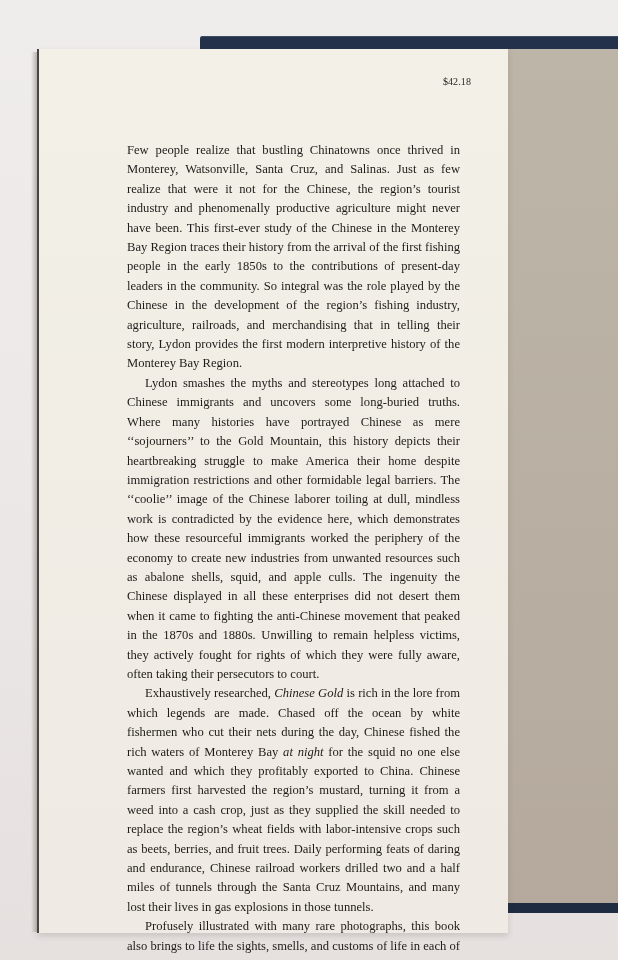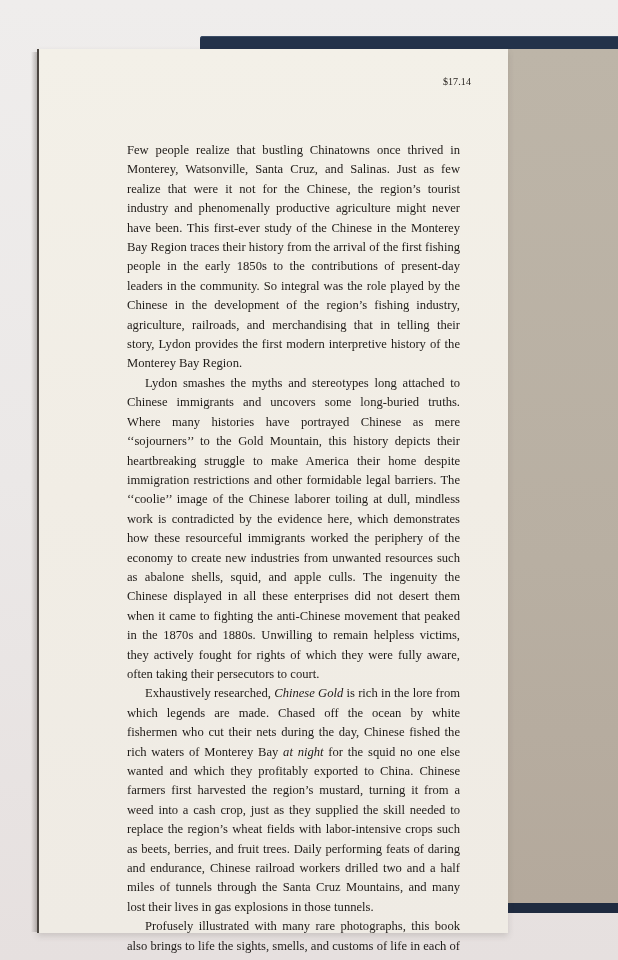--- a/index.html
+++ b/index.html
@@ -46,21 +46,21 @@
   </style>
 </head>
 <body>
 
 <div class="board-top"></div>
 <div class="endpaper"></div>
 <div class="board-bottom"></div>
 <div class="flap-shadow"></div>
 
 <div class="flap">
-  <div class="price">$17.14</div>
+  <div class="price">$42.18</div>
   <div class="copy">
     <p>
       <span>Few people realize that bustling Chinatowns once thrived in Monterey, Watsonville, Santa Cruz, and Salinas. Just as few realize that were it not for the Chinese, the region’s tourist industry and phenomenally productive agriculture might never have been. This first-ever study of the Chinese in the Monterey Bay Region traces their history from the arrival of the first fishing people in the early 1850s to the contributions of present-day leaders in the community. So integral was the role played by the Chinese in the development of the region’s fishing industry, agriculture, railroads, and merchandising that in telling their story, Lydon provides the first modern interpretive history of the Monterey Bay Region.</span>
     </p>
     <p>
       <span>Lydon smashes the myths and stereotypes long attached to Chinese immigrants and uncovers some long-buried truths. Where many histories have portrayed Chinese as mere ‘‘sojourners’’ to the Gold Mountain, this history depicts their heartbreaking struggle to make America their home despite immigration restrictions and other formidable legal barriers. The ‘‘coolie’’ image of the Chinese laborer toiling at dull, mindless work is contradicted by the evidence here, which demonstrates how these resourceful immigrants worked the periphery of the economy to create new industries from unwanted resources such as abalone shells, squid, and apple culls. The ingenuity the Chinese displayed in all these enterprises did not desert them when it came to fighting the anti-Chinese movement that peaked in the 1870s and 1880s. Unwilling to remain helpless victims, they actively fought for rights of which they were fully aware, often taking their persecutors to court.</span>
     </p>
     <p>
       <span>Exhaustively researched, </span><em>Chinese Gold</em><span> is rich in the lore from which legends are made. Chased off the ocean by white fishermen who cut their nets during the day, Chinese fished the rich waters of Monterey Bay </span><em>at night</em><span> for the squid no one else wanted and which they profitably exported to China. Chinese farmers first harvested the region’s mustard, turning it from a weed into a cash crop, just as they supplied the skill needed to replace the region’s wheat fields with labor-intensive crops such as beets, berries, and fruit trees. Daily per­forming feats of daring and endurance, Chinese railroad workers drilled two and a half miles of tunnels through the Santa Cruz Mountains, and many lost their lives in gas explo­sions in those tunnels.</span>
     </p>

